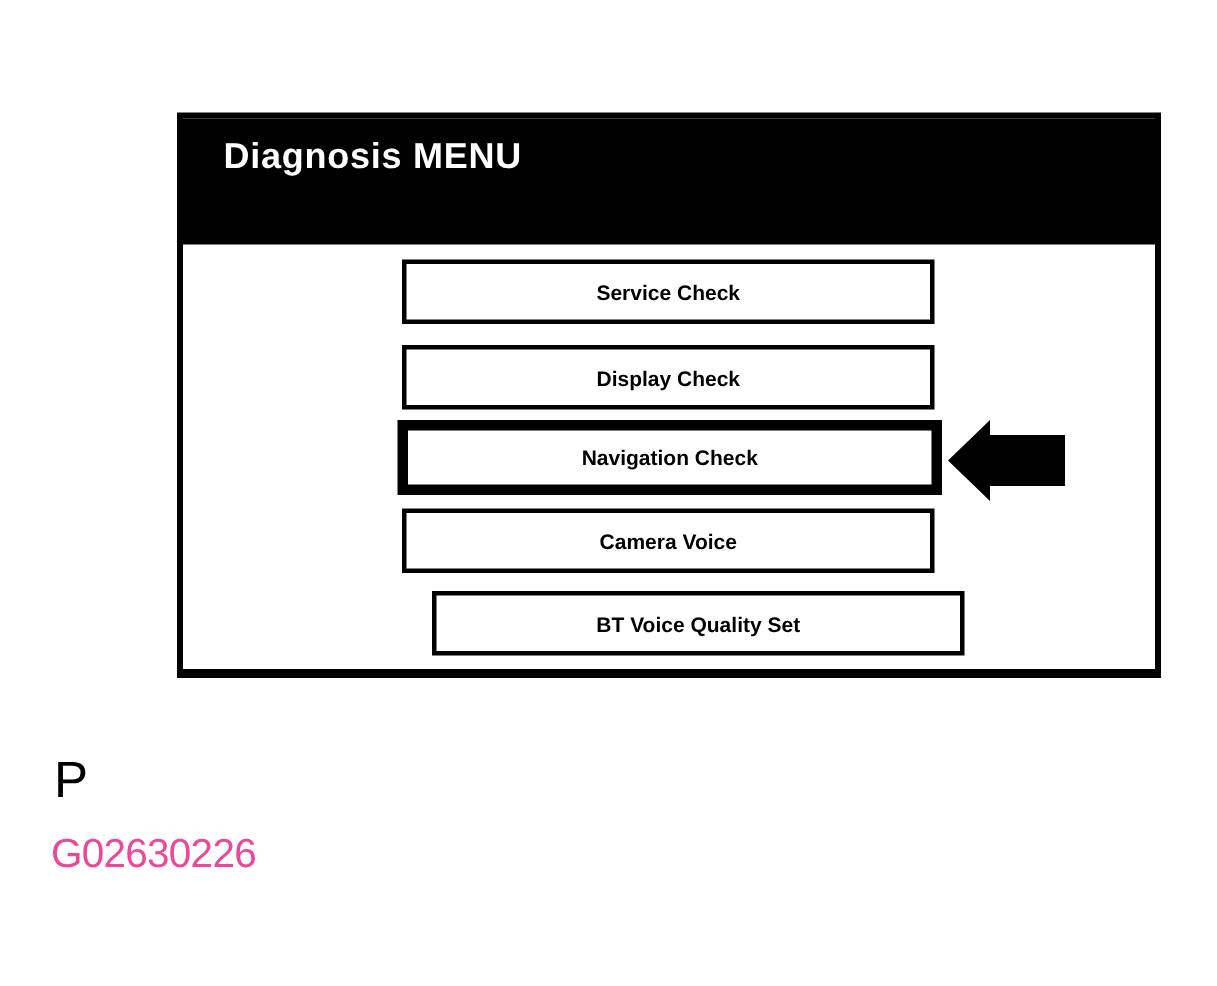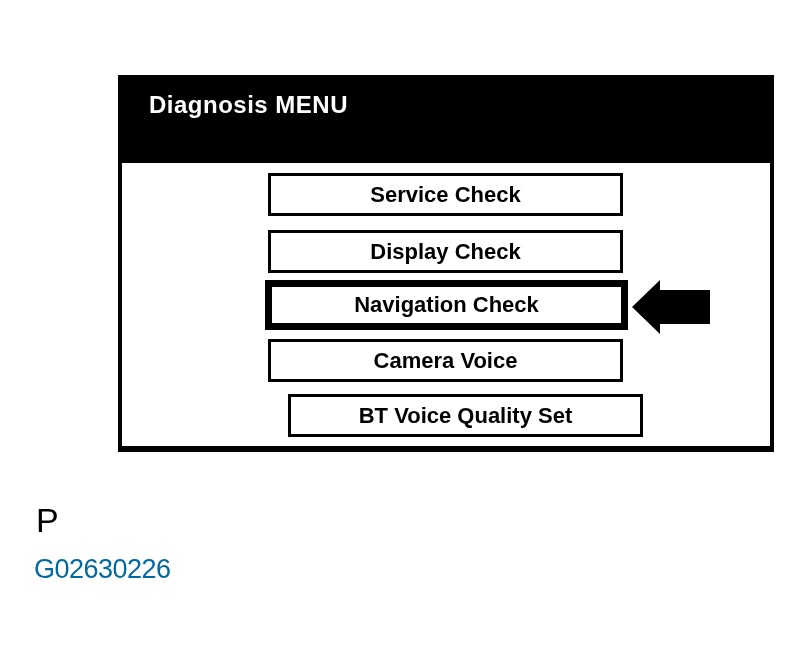--- a/index.html
+++ b/index.html
@@ -50,21 +50,21 @@
     position: absolute;
     left: 146px;
     width: 355px;
     height: 43px;
     box-sizing: border-box;
     border: 3px solid #000000;
     background: #ffffff;
     display: flex;
     align-items: center;
     justify-content: center;
-    font-size: 22px;
+    font-size: 14px;
     font-weight: bold;
     color: #000000;
     white-space: nowrap;
     padding: 0;
     cursor: pointer;
   }
   #btn-0 { top: 94px; }
   #btn-1 { top: 151px; }
   #btn-2 { top: 201px; left: 143px; width: 363px; height: 50px; border-width: 7px; }
   #btn-3 { top: 260px; }
@@ -84,21 +84,21 @@
     top: 503px;
     font-size: 34px;
     color: #000000;
     line-height: 1;
   }
   .figure-id {
     position: absolute;
     left: 34px;
     top: 556px;
     font-size: 27px;
-    color: #0369a1;
+    color: #ec4899;
     line-height: 1;
     letter-spacing: -0.5px;
   }
 </style>
 </head>
 <body>
 
 <div class="page">
 
   <div class="panel">

